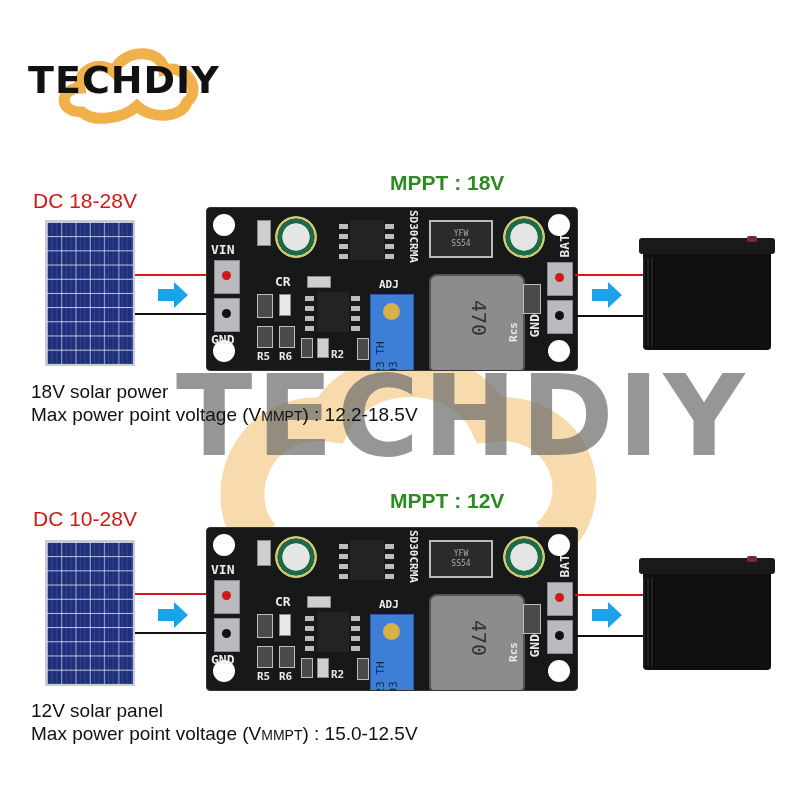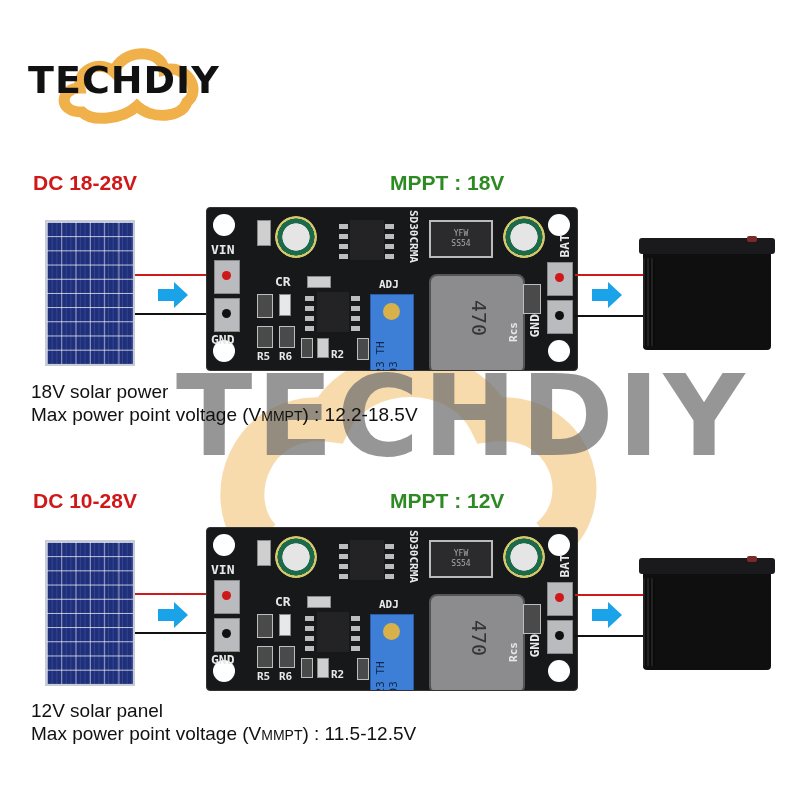--- a/index.html
+++ b/index.html
@@ -6,21 +6,21 @@
   body { width:800px; height:800px; position:relative; overflow:hidden; font-family:"Liberation Sans", sans-serif; }
   .abs { position:absolute; }
 
   
   .logo { left:22px; top:40px; width:200px; height:90px; }
   .logo-text { position:absolute; left:6px; top:18px; font-size:38px; font-weight:bold; color:#111; letter-spacing:1px; font-family:"DejaVu Sans", sans-serif; }
 
   
   .wm-text { left:176px; top:360px; font-size:112px; font-weight:bold; color:rgba(110,110,110,0.72); letter-spacing:4px; font-family:"DejaVu Sans", sans-serif; line-height:1; }
 
-  .hdr-red { color:#d01818; font-weight:bold; font-size:21px; }
+  .hdr-red { color:#d01818; font-weight:normal; font-size:21px;margin-top:18px; }
   .hdr-green { color:#2e8a22; font-weight:bold; font-size:21px; }
   .caption { font-size:19px; color:#111; line-height:23px; }
   .caption .sub { font-size:14px; }
 
   
   .panel { width:86px; height:142px; border:2px solid #c8ccd6; background:#1f2f7a;
            background-image:
              linear-gradient(to right, rgba(255,255,255,0.55) 1px, transparent 1px),
              linear-gradient(to bottom, rgba(255,255,255,0.75) 1px, transparent 1px),
              linear-gradient(to right, rgba(120,140,220,0.25) 1px, transparent 1px);
@@ -265,14 +265,14 @@
     <path d="M0 7 H16 V0 L30 13 L16 26 V19 H0 Z" fill="#1aa3e8"></path>
   </svg>
 <div class="abs battery" style="left:643px;top:562px">
     <div class="lid"></div>
     <div class="term"></div>
     <div class="rib"></div>
   </div>
 
 <div class="abs caption" style="left:31px;top:699px">12V solar panel</div>
 <div class="abs caption" style="left:31px;top:722px">
-  <span>Max power point voltage (V</span><span class="sub">MMPT</span><span>) : 11.5-12.5V</span>
+  <span>Max power point voltage (V</span><span class="sub">MMPT</span><span>) : 15.0-12.5V</span>
 </div>
 
 </body></html>

